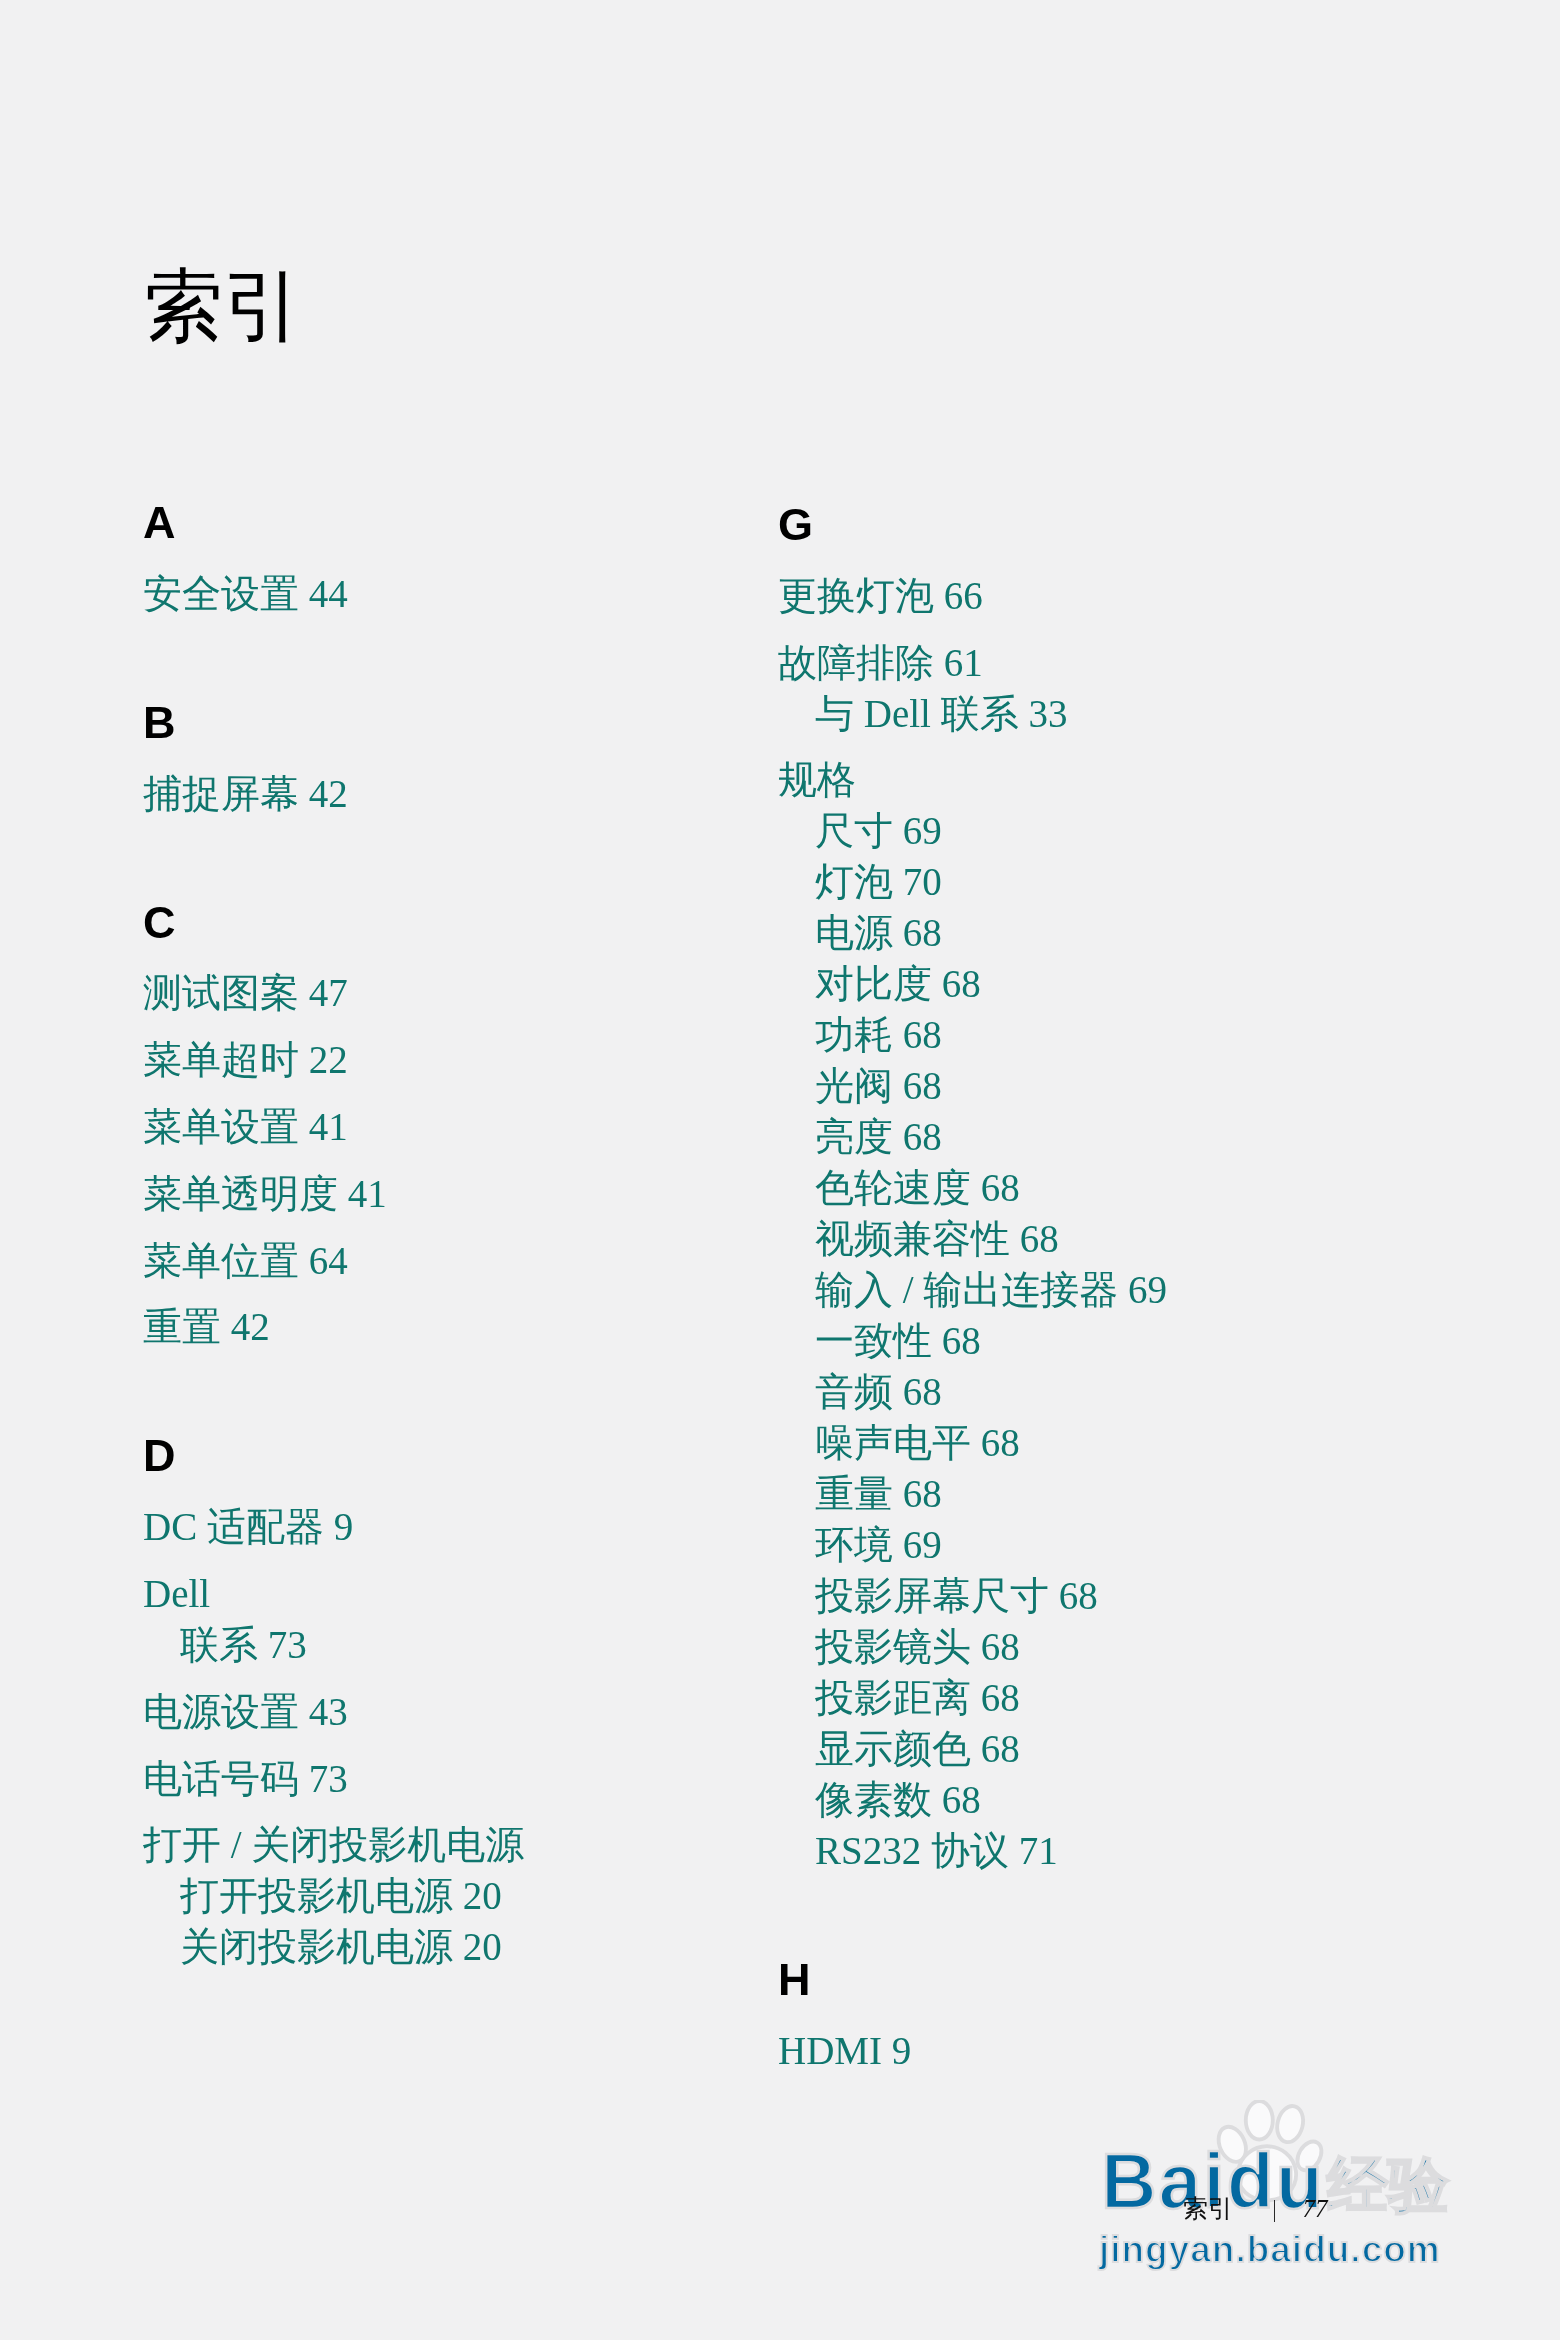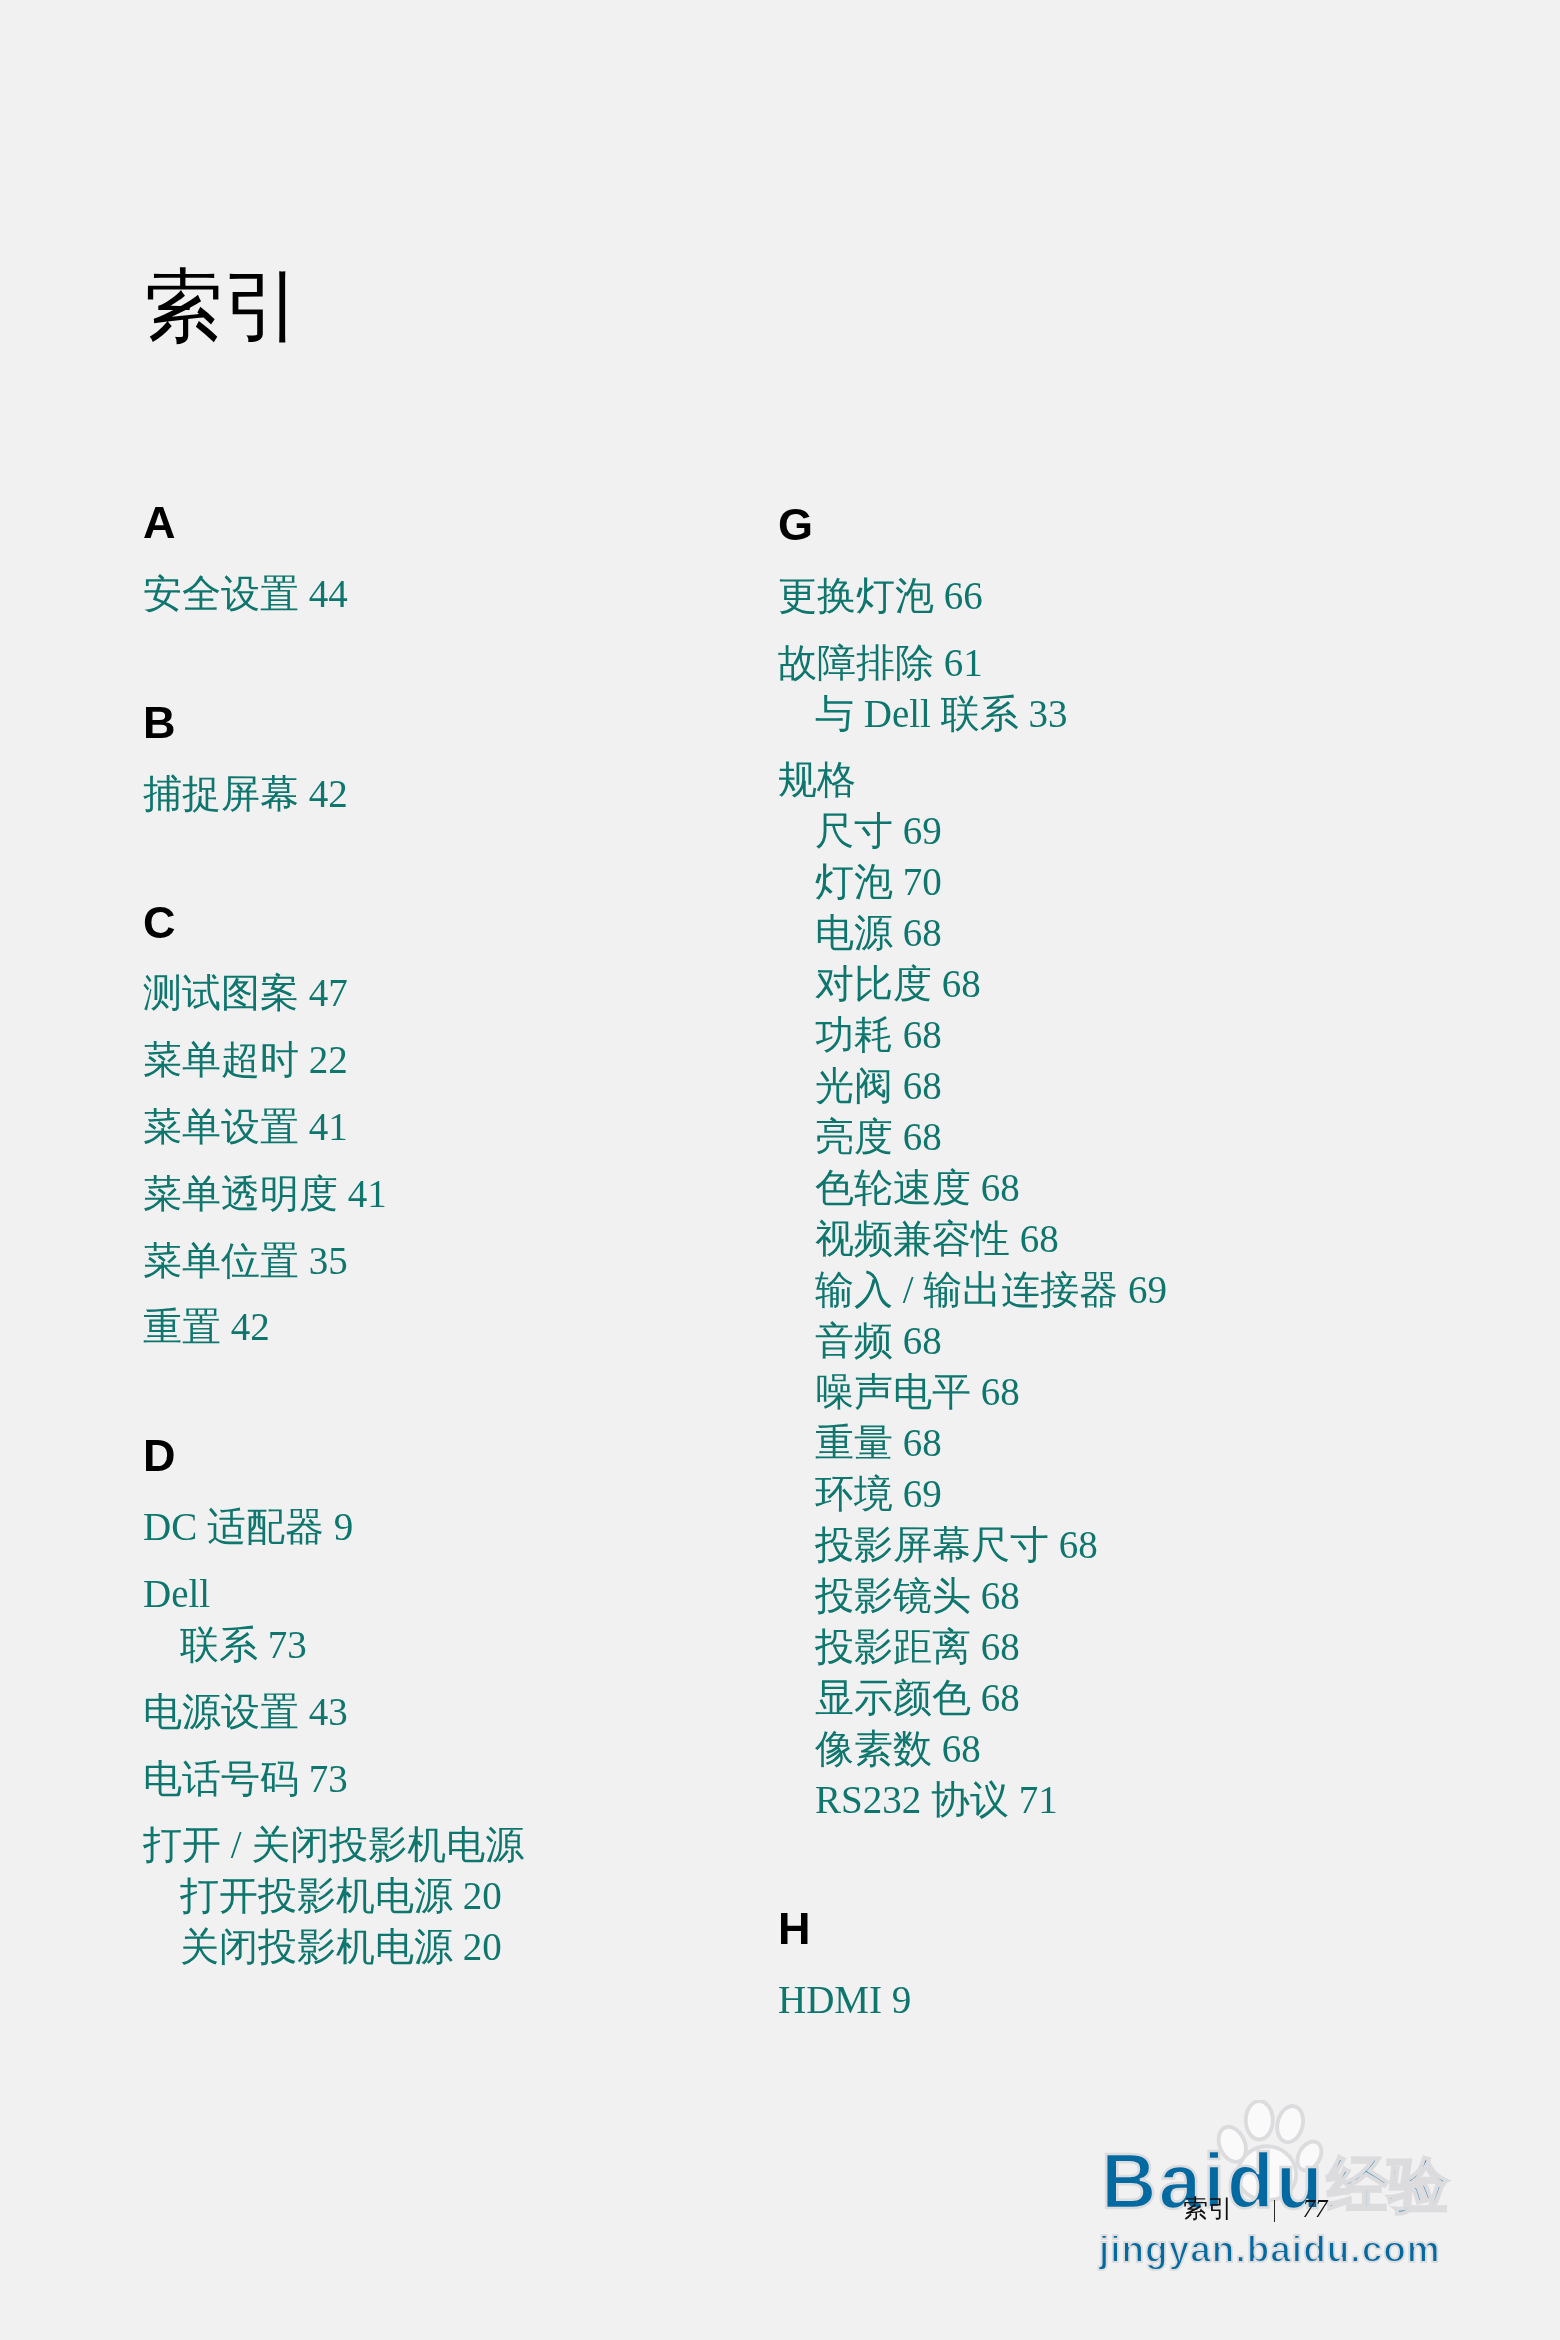--- a/index.html
+++ b/index.html
@@ -72,21 +72,21 @@
   <div class="entry">安全设置 44</div>
 
   <div class="section-heading">B</div>
   <div class="entry">捕捉屏幕 42</div>
 
   <div class="section-heading">C</div>
   <div class="entry">测试图案 47</div>
   <div class="entry">菜单超时 22</div>
   <div class="entry">菜单设置 41</div>
   <div class="entry">菜单透明度 41</div>
-  <div class="entry">菜单位置 35</div>
+  <div class="entry">菜单位置 64</div>
   <div class="entry">重置 42</div>
 
   <div class="section-heading">D</div>
   <div class="entry">DC 适配器 9</div>
   <div class="entry">Dell</div>
   <div class="entry sub">联系 73</div>
   <div class="entry">电源设置 43</div>
   <div class="entry">电话号码 73</div>
   <div class="entry">打开 / 关闭投影机电源</div>
   <div class="entry sub">打开投影机电源 20</div>
@@ -102,20 +102,21 @@
   <div class="entry sub">尺寸 69</div>
   <div class="entry sub">灯泡 70</div>
   <div class="entry sub">电源 68</div>
   <div class="entry sub">对比度 68</div>
   <div class="entry sub">功耗 68</div>
   <div class="entry sub">光阀 68</div>
   <div class="entry sub">亮度 68</div>
   <div class="entry sub">色轮速度 68</div>
   <div class="entry sub">视频兼容性 68</div>
   <div class="entry sub">输入 / 输出连接器 69</div>
+  <div class="entry sub">一致性 68</div>
   <div class="entry sub">音频 68</div>
   <div class="entry sub">噪声电平 68</div>
   <div class="entry sub">重量 68</div>
   <div class="entry sub">环境 69</div>
   <div class="entry sub">投影屏幕尺寸 68</div>
   <div class="entry sub">投影镜头 68</div>
   <div class="entry sub">投影距离 68</div>
   <div class="entry sub">显示颜色 68</div>
   <div class="entry sub">像素数 68</div>
   <div class="entry sub">RS232 协议 71</div>

